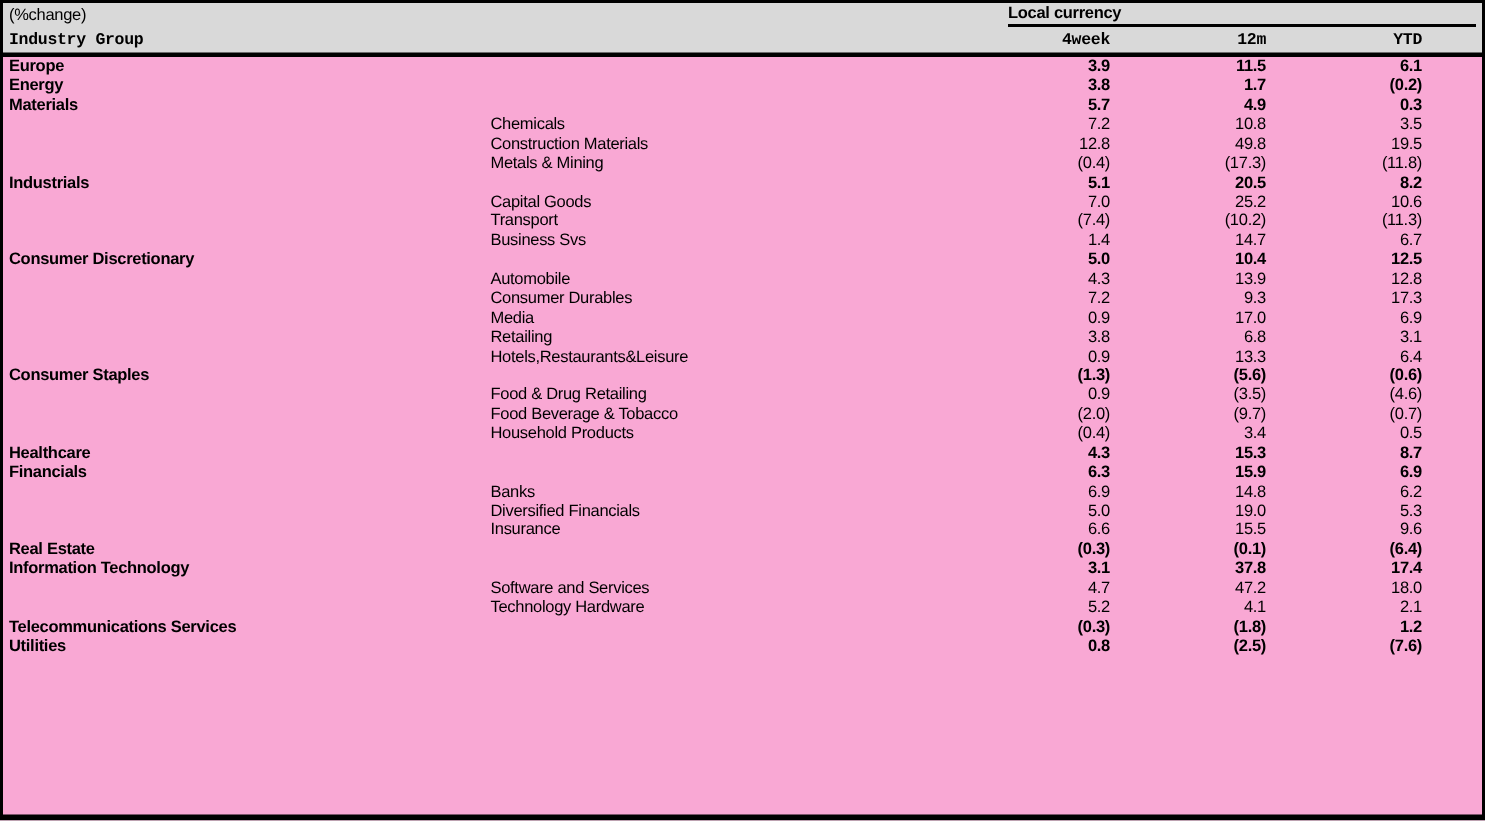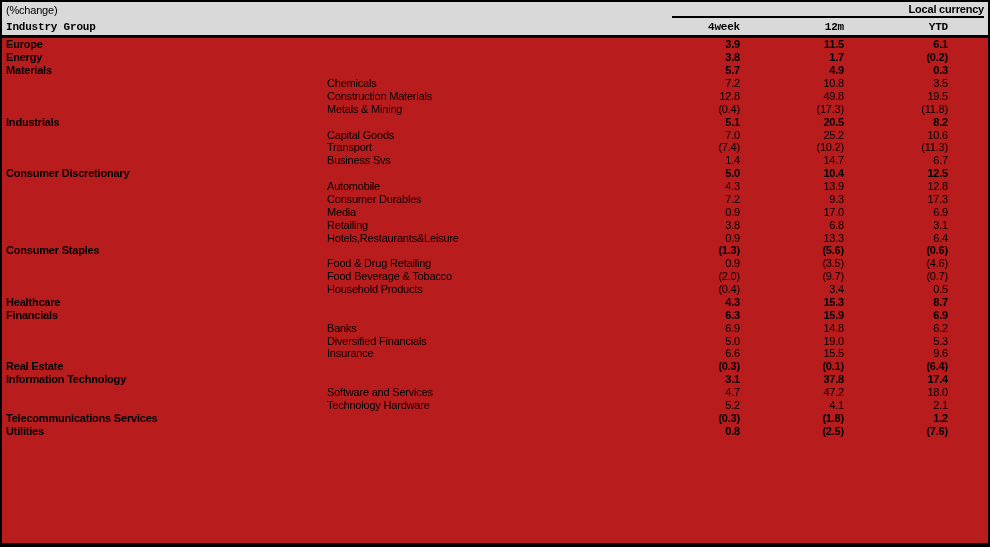--- a/index.html
+++ b/index.html
@@ -5,21 +5,21 @@
   html,body{margin:0;padding:0;background:#ffffff;}
   *{box-sizing:border-box;}
   body{font-family:"Liberation Sans", sans-serif;}
 
   .perf-table{
     width:990px;height:547px;
     border-top:2px solid #000;
     border-left:2px solid #000;
     border-right:2px solid #000;
     border-bottom:4px solid #000;
-    background:#b91c1c;
+    background:#f9a8d4;
     overflow:hidden;
     font-size:11px;
     letter-spacing:-0.2px;
     color:#000;
   }
 
   
   .thead{
     background:#d9d9d9;
     border-bottom:3px solid #000;
@@ -31,21 +31,21 @@
     line-height:16px;
   }
   .corner{
     padding-left:4px;
     font-weight:400;
   }
   .lc-group{
     position:absolute;
     left:670px; right:4px; bottom:0;
     height:16px; line-height:15px;
-    text-align:right;
+    text-align:left;
     font-weight:700;
     border-bottom:2px solid #000;
   }
 
   
   .grid{
     display:grid;
     grid-template-columns:322px 286px 130px 104px 144px;
     align-items:center;
   }

